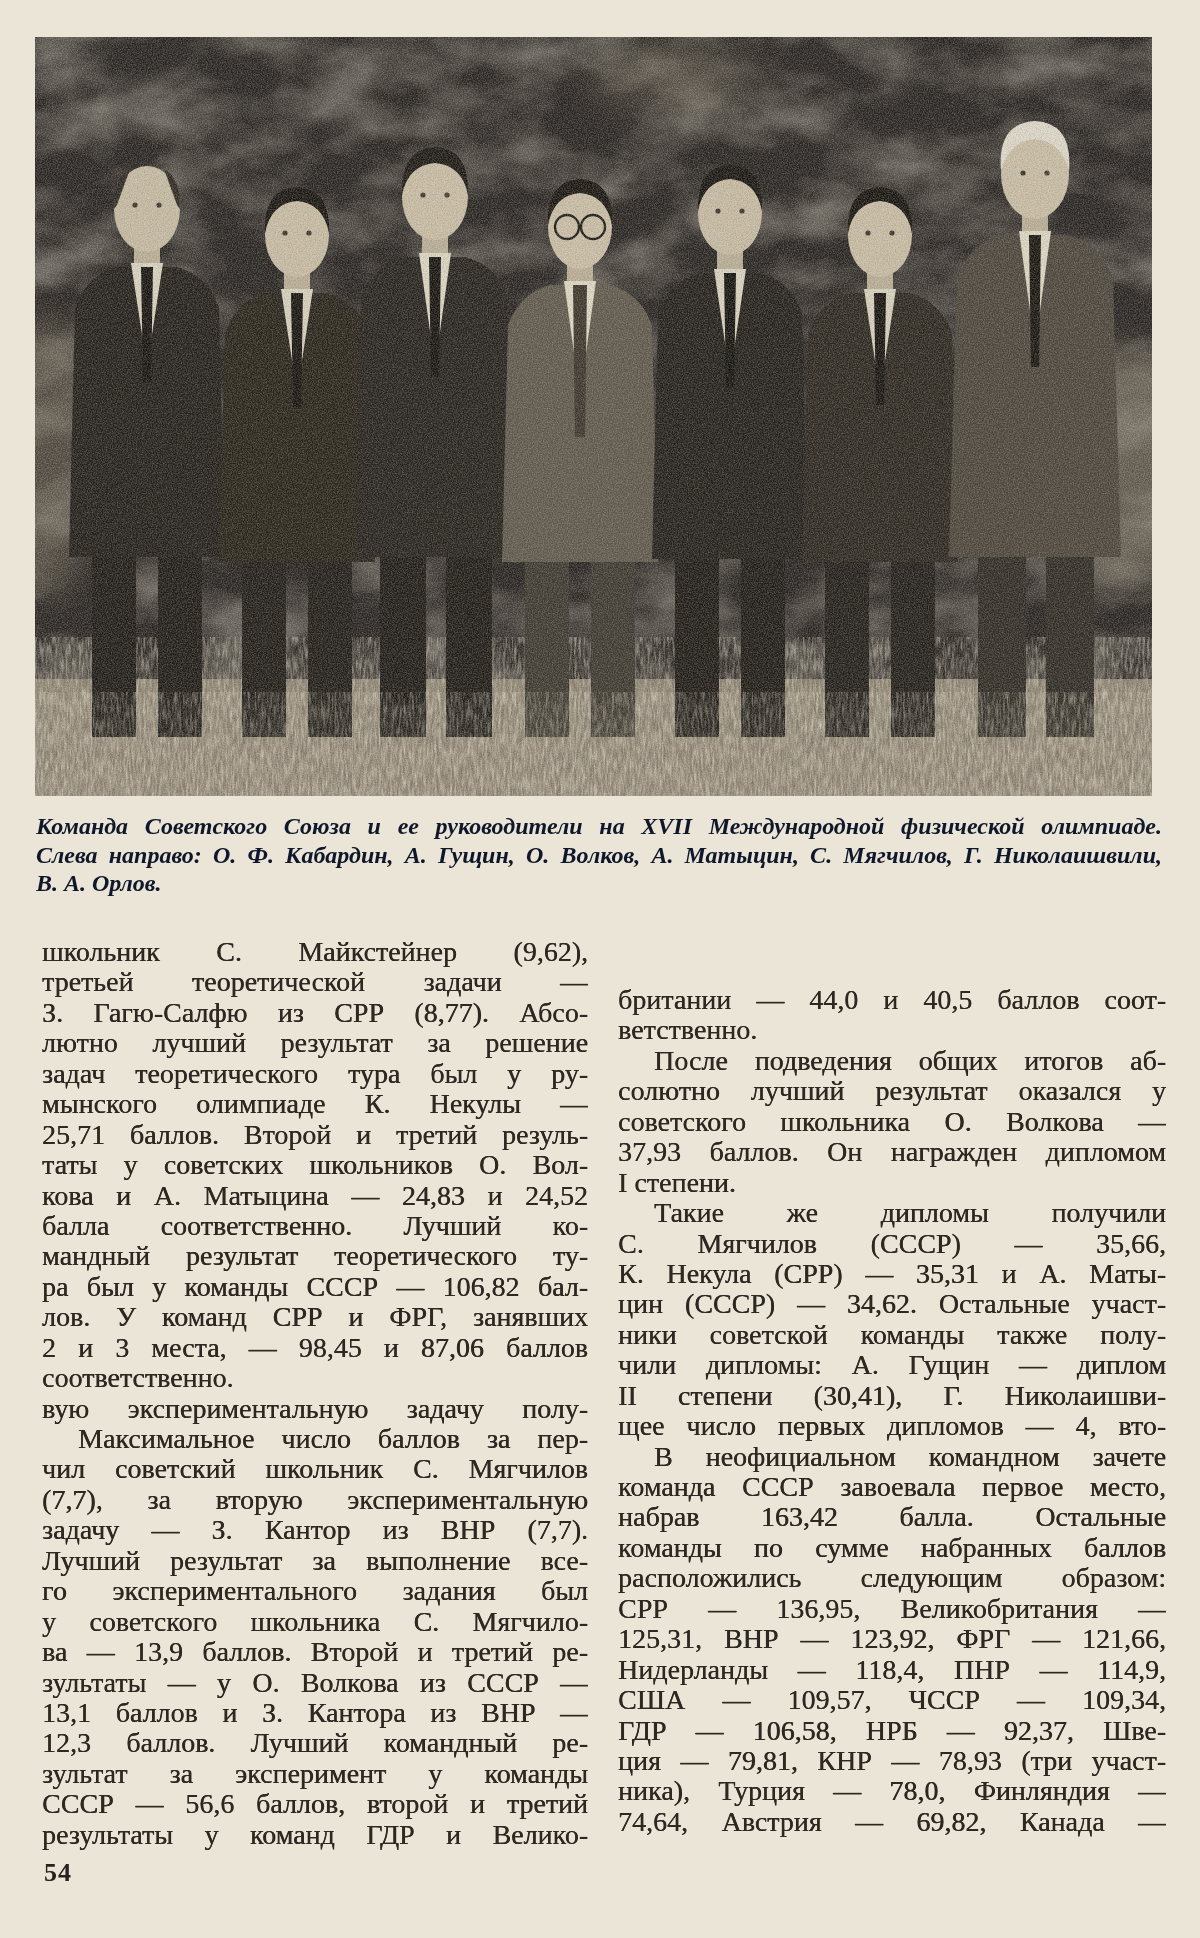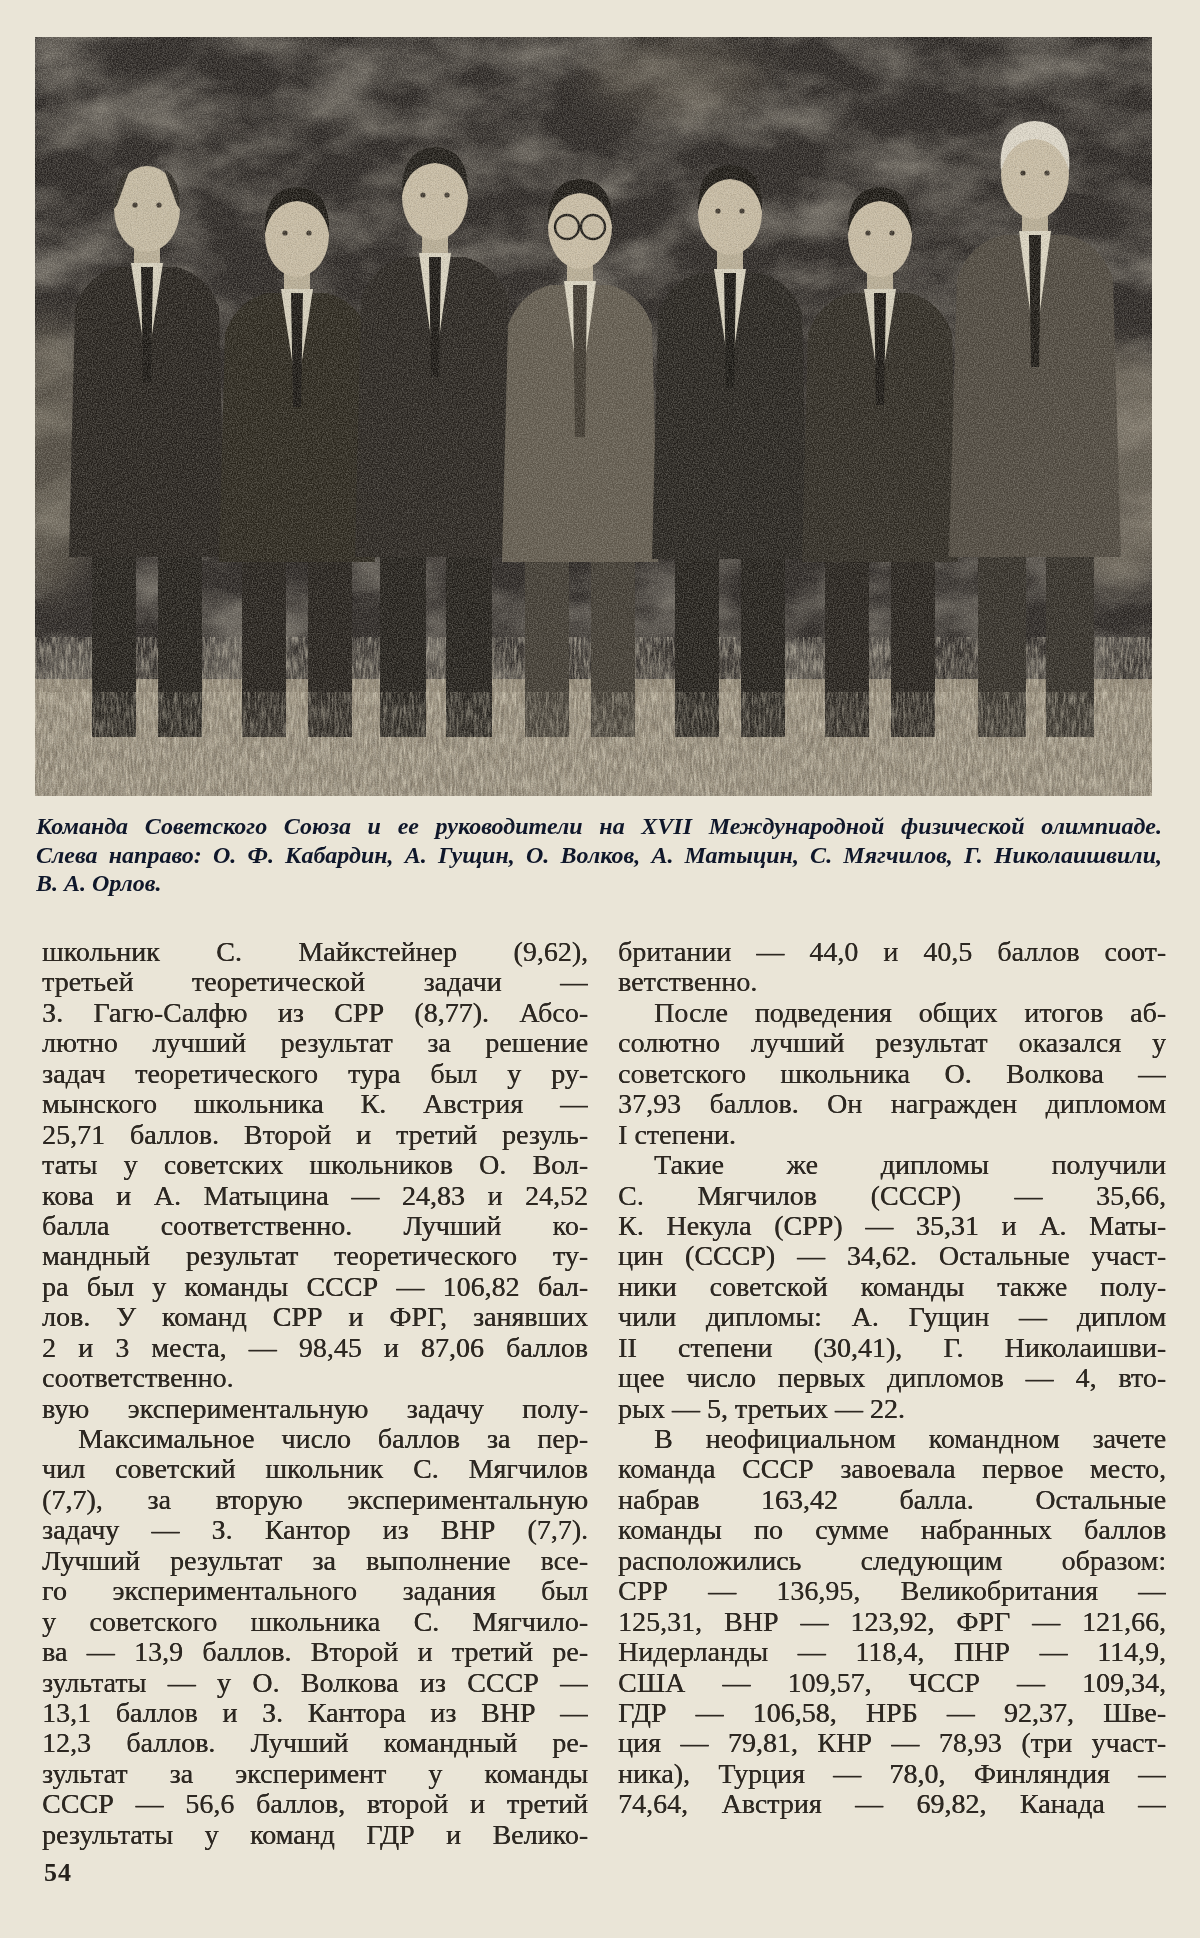--- a/index.html
+++ b/index.html
@@ -35,21 +35,21 @@
   .body {
     position: absolute;
     left: 42px; top: 937px;
     width: 1124px;
     font-size: 28px;
     line-height: 30.45px;
     text-shadow: 0.35px 0 0 currentColor;
   }
   .cols { display: flex; gap: 30px; }
   .col { width: 546px; }
-  .col + .col { width: 548px; }
+  .col + .col { width: 548px; margin-top: 48px; }
   .tl {
     text-align: justify;
     text-align-last: justify;
     height: 30.45px;
     overflow: hidden;
     white-space: nowrap;
   }
   .caption .tl { white-space: nowrap; }
   .tl.fin { text-align-last: left; }
   .tl.in { text-indent: 36px; }
@@ -216,21 +216,21 @@
     </div>
 
   <div class="body">
     <div class="cols">
       <div class="col">
           <div class="tl">школьник С. Майкстейнер (9,62),</div>
           <div class="tl">третьей теоретической задачи —</div>
           <div class="tl">З. Гагю-Салфю из СРР (8,77). Абсо-</div>
           <div class="tl">лютно лучший результат за решение</div>
           <div class="tl">задач теоретического тура был у ру-</div>
-          <div class="tl">мынского школьника К. Австрия —</div>
+          <div class="tl">мынского олимпиаде К. Некулы —</div>
           <div class="tl">25,71 баллов. Второй и третий резуль-</div>
           <div class="tl">таты у советских школьников О. Вол-</div>
           <div class="tl">кова и А. Матыцина — 24,83 и 24,52</div>
           <div class="tl">балла соответственно. Лучший ко-</div>
           <div class="tl">мандный результат теоретического ту-</div>
           <div class="tl">ра был у команды СССР — 106,82 бал-</div>
           <div class="tl">лов. У команд СРР и ФРГ, занявших</div>
           <div class="tl">2 и 3 места, — 98,45 и 87,06 баллов</div>
           <div class="tl fin">соответственно.</div>
           <div class="tl">вую экспериментальную задачу полу-</div>
@@ -258,21 +258,20 @@
           <div class="tl">37,93 баллов. Он награжден дипломом</div>
           <div class="tl fin">I степени.</div>
           <div class="tl in">Такие же дипломы получили</div>
           <div class="tl">С. Мягчилов (СССР) — 35,66,</div>
           <div class="tl">К. Некула (СРР) — 35,31 и А. Маты-</div>
           <div class="tl">цин (СССР) — 34,62. Остальные участ-</div>
           <div class="tl">ники советской команды также полу-</div>
           <div class="tl">чили дипломы: А. Гущин — диплом</div>
           <div class="tl">II степени (30,41), Г. Николаишви-</div>
           <div class="tl">щее число первых дипломов — 4, вто-</div>
-          <div class="tl fin">рых — 5, третьих — 22.</div>
           <div class="tl in">В неофициальном командном зачете</div>
           <div class="tl">команда СССР завоевала первое место,</div>
           <div class="tl">набрав 163,42 балла. Остальные</div>
           <div class="tl">команды по сумме набранных баллов</div>
           <div class="tl">расположились следующим образом:</div>
           <div class="tl">СРР — 136,95, Великобритания —</div>
           <div class="tl">125,31, ВНР — 123,92, ФРГ — 121,66,</div>
           <div class="tl">Нидерланды — 118,4, ПНР — 114,9,</div>
           <div class="tl">США — 109,57, ЧССР — 109,34,</div>
           <div class="tl">ГДР — 106,58, НРБ — 92,37, Шве-</div>

